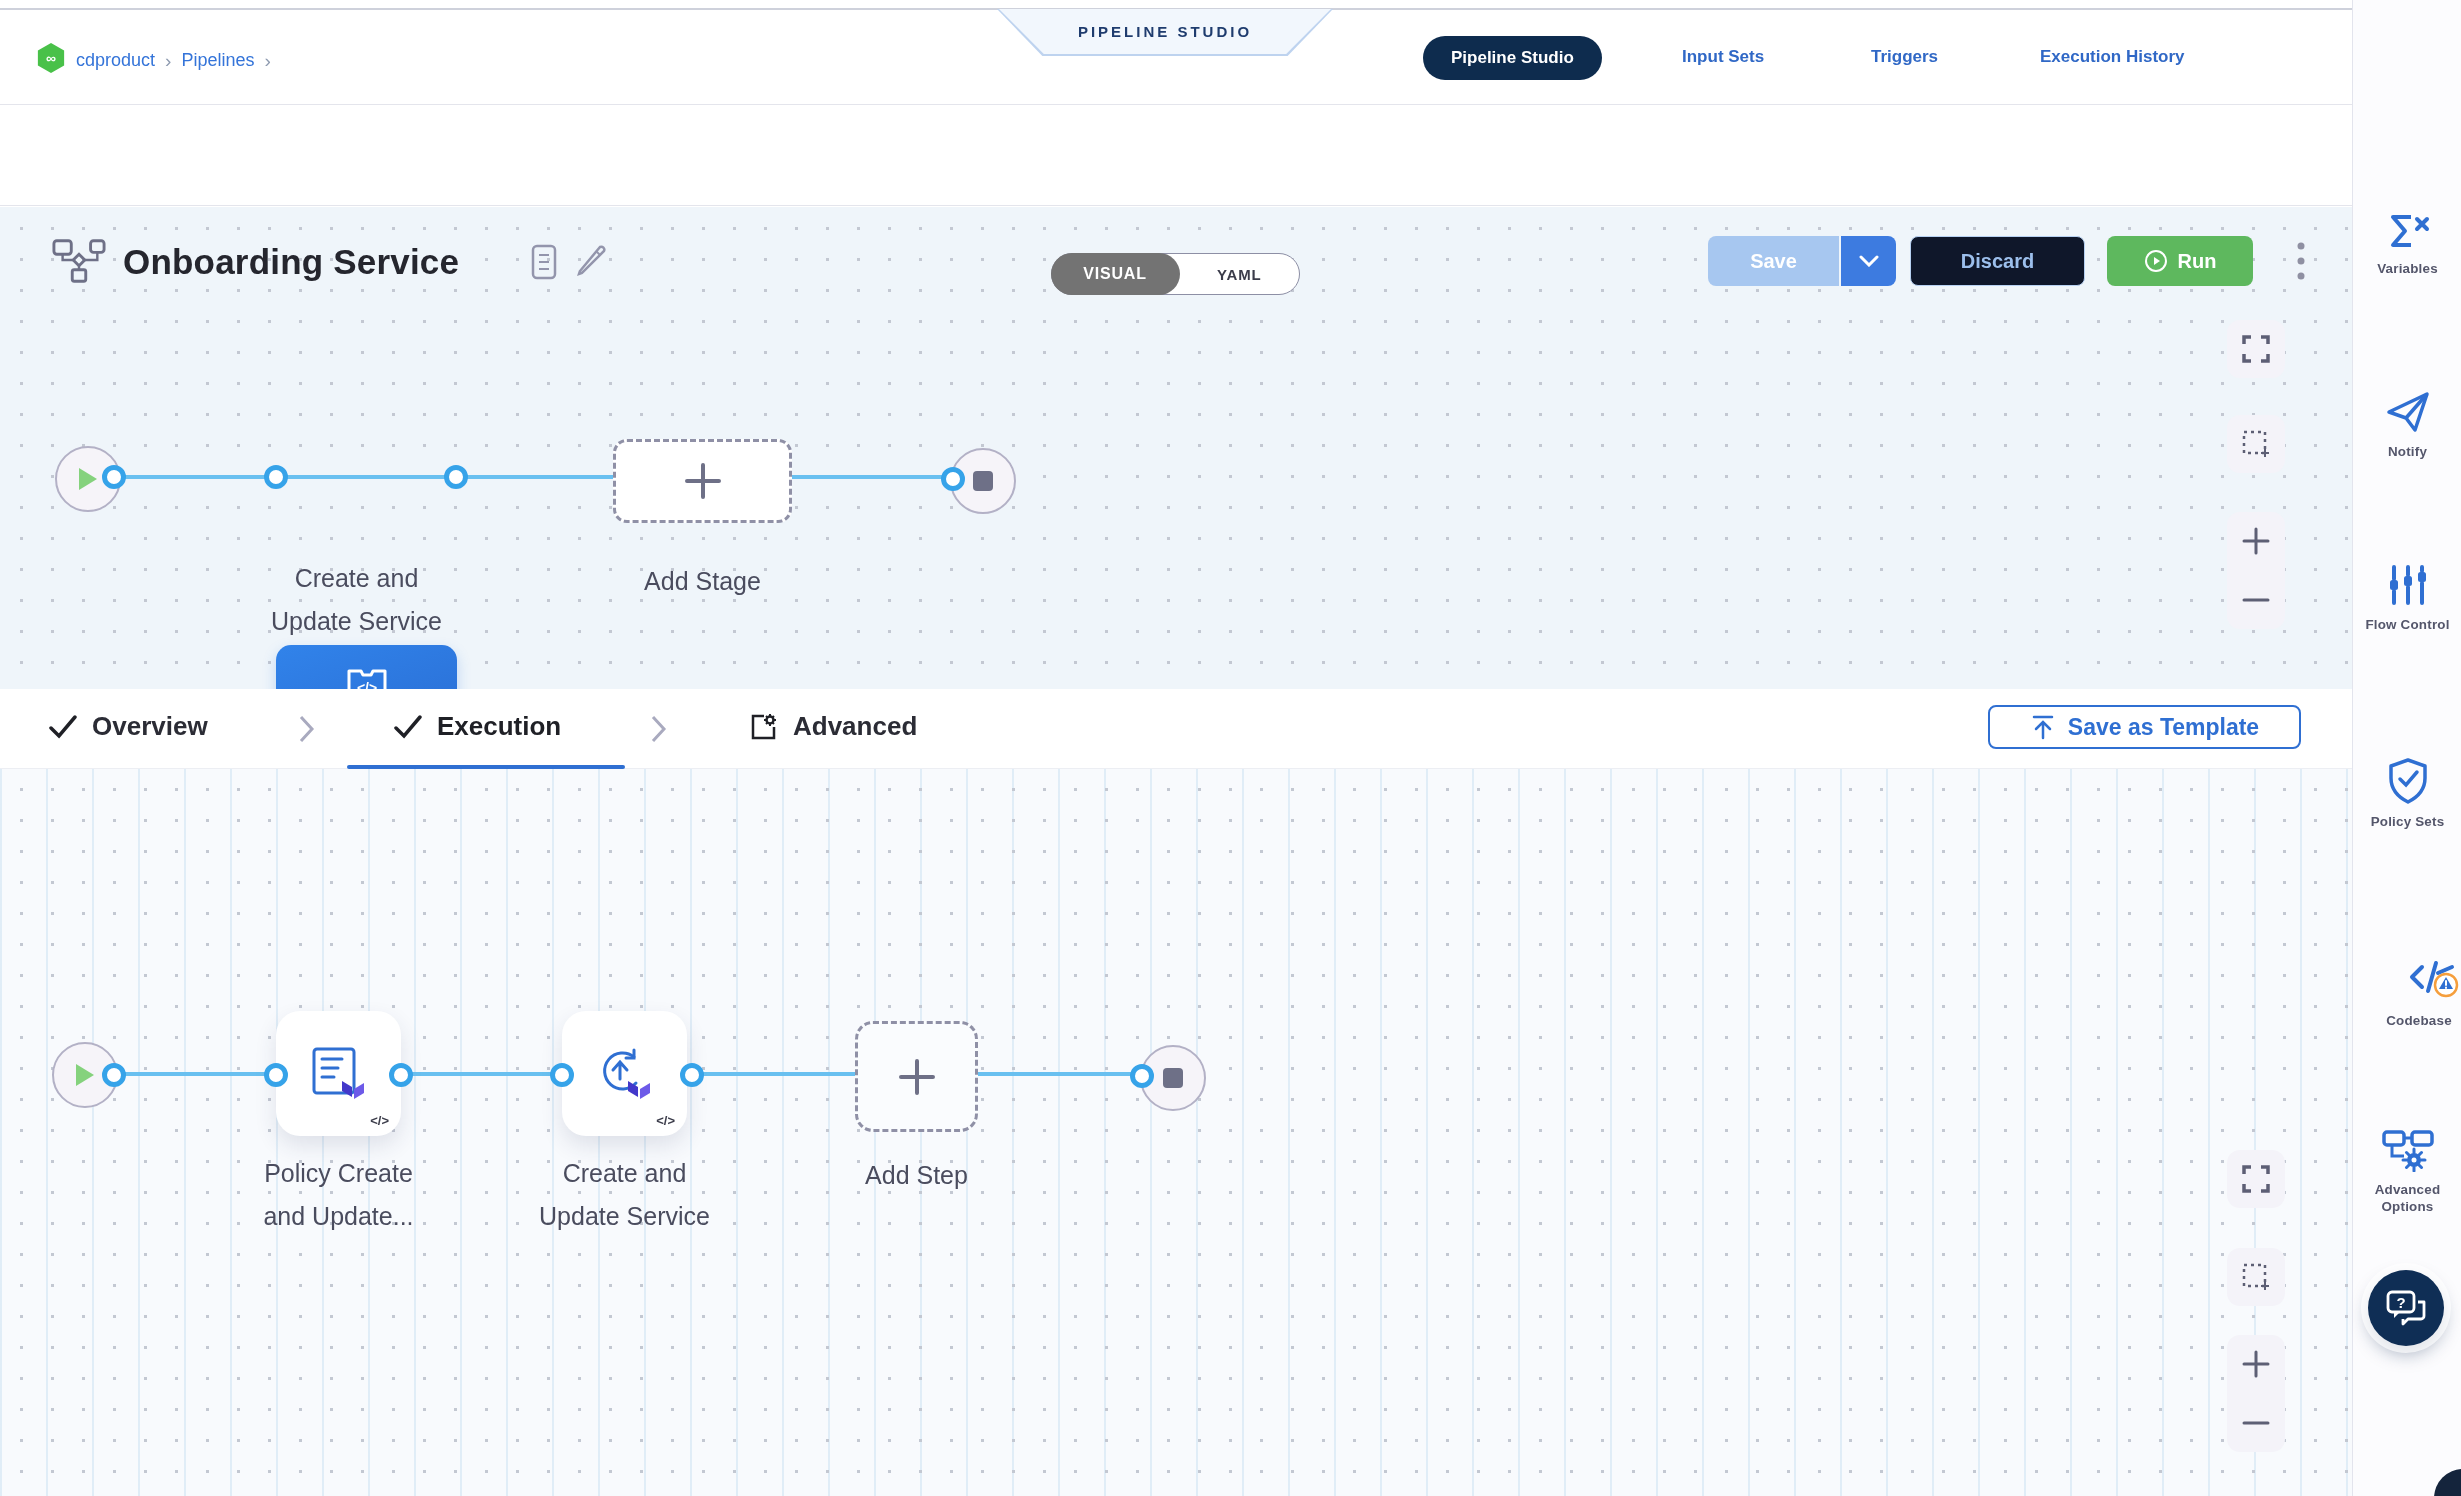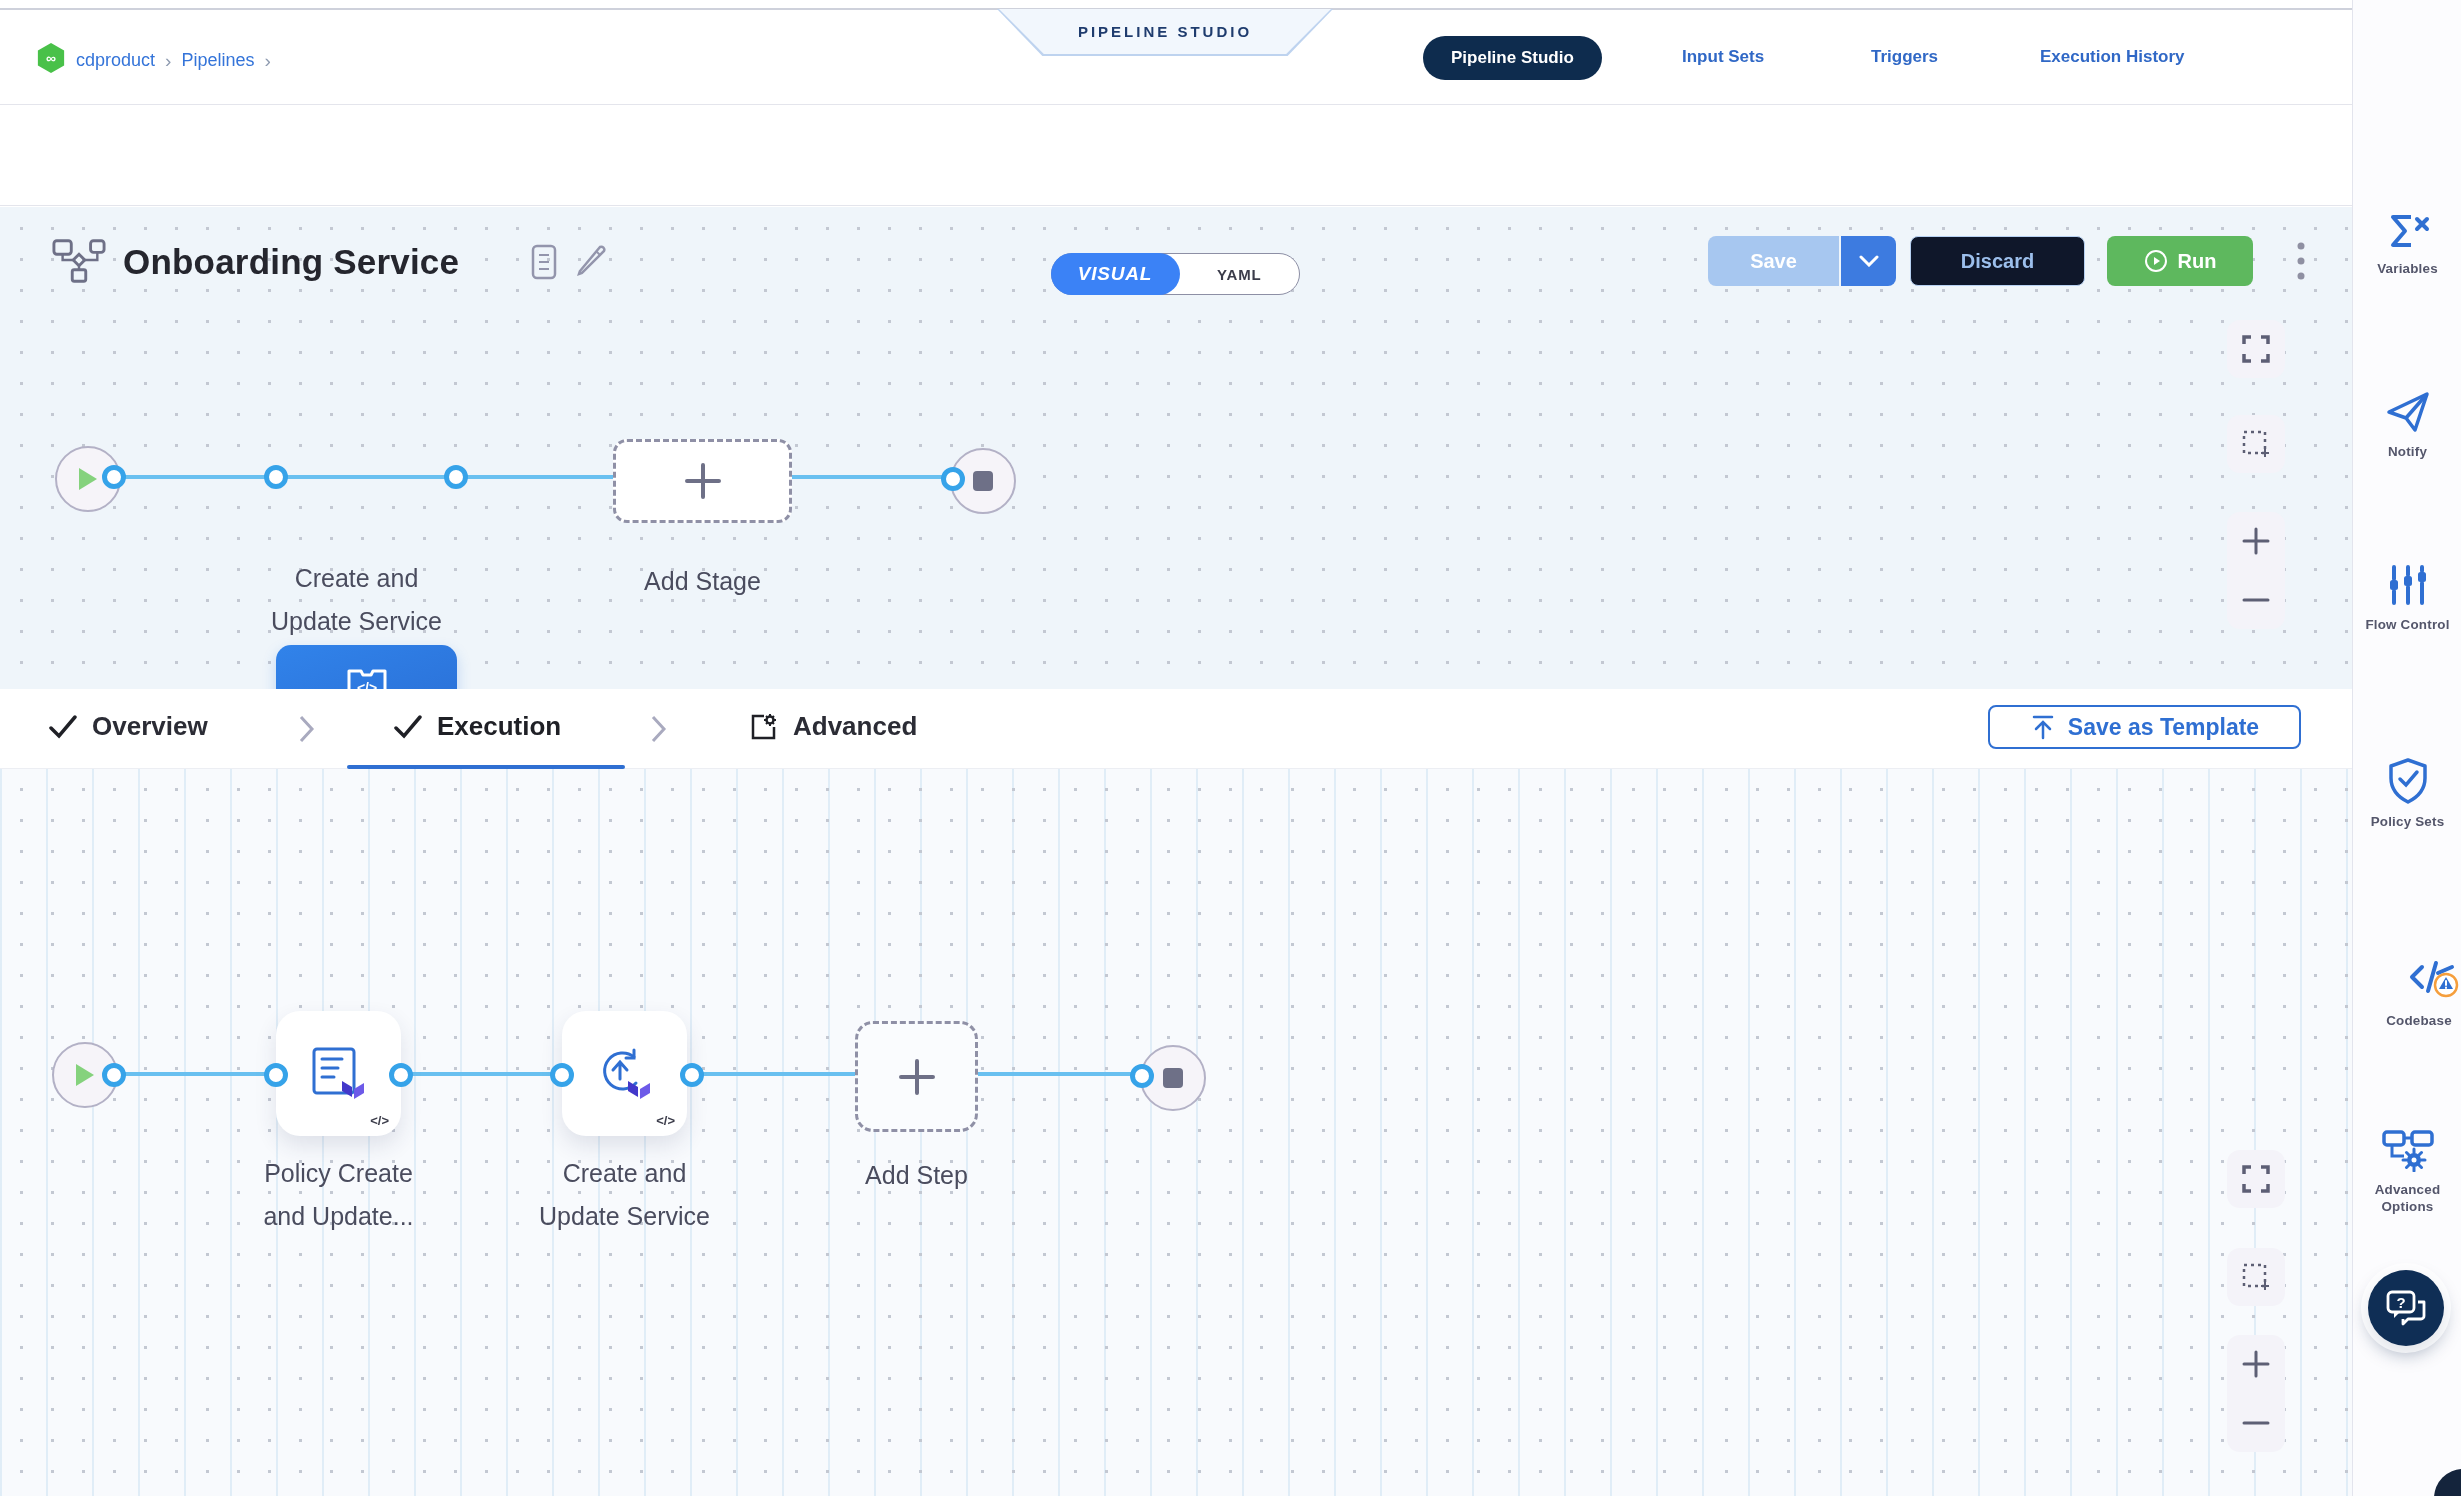--- a/index.html
+++ b/index.html
@@ -23,23 +23,23 @@
   .nav-pill { left:1423px; top:36px; height:44px; padding:0 28px; border-radius:22px;
     background:#0e2c4e; color:#fff; font-size:17px; font-weight:bold;
     display:flex; align-items:center; cursor:pointer; }
   .nav-link { top:47px; font-size:17px; font-weight:600; color:#3068c6; cursor:pointer; }
 
   
   .toolbar { left:0; top:105px; width:2352px; height:101px; background:#fff; border-bottom:1px solid #e4e5ec; z-index:10; }
   .pipe-title { left:123px; top:137px; font-size:35px; font-weight:bold; color:#25262e; letter-spacing:0.2px; }
   .toggle { left:1051px; top:148px; width:249px; height:42px; border:1.5px solid #8d8fa5;
     border-radius:21px; background:#fff; display:flex; }
-  .toggle-visual { width:129px; height:42px; margin:-1.5px 0 0 -1.5px; border-radius:21px; background:#3b82f6;
-    color:#fff; font-size:19px; font-weight:800; letter-spacing:0.8px;
-    display:flex; align-items:center; justify-content:center; cursor:pointer;font-style:italic; }
+  .toggle-visual { width:129px; height:42px; margin:-1.5px 0 0 -1.5px; border-radius:21px; background:#737373;
+    color:#fff; font-size:16px; font-weight:800; letter-spacing:0.8px;
+    display:flex; align-items:center; justify-content:center; cursor:pointer; }
   .toggle-yaml { flex:1; display:flex; align-items:center; justify-content:center;
     color:#3b3c4a; font-size:15px; font-weight:700; letter-spacing:0.8px; cursor:pointer; }
   .btn { border-radius:8px; display:flex; align-items:center; justify-content:center;
     font-weight:bold; font-size:20px; cursor:pointer; }
   .save-main { left:1708px; top:131px; width:131px; height:50px; background:#a7c7f0; color:#fff;
     border-radius:8px 0 0 8px; }
   .save-caret { left:1841px; top:131px; width:55px; height:50px; background:#3d7be0; border-radius:0 8px 8px 0; }
   .discard { left:1910px; top:131px; width:175px; height:50px; background:#0f172a;
     border:1.5px solid #b7d1f2; color:#9cbfec; }
   .run { left:2107px; top:131px; width:146px; height:50px; background:#5eb85e; color:#fff; gap:10px; }

